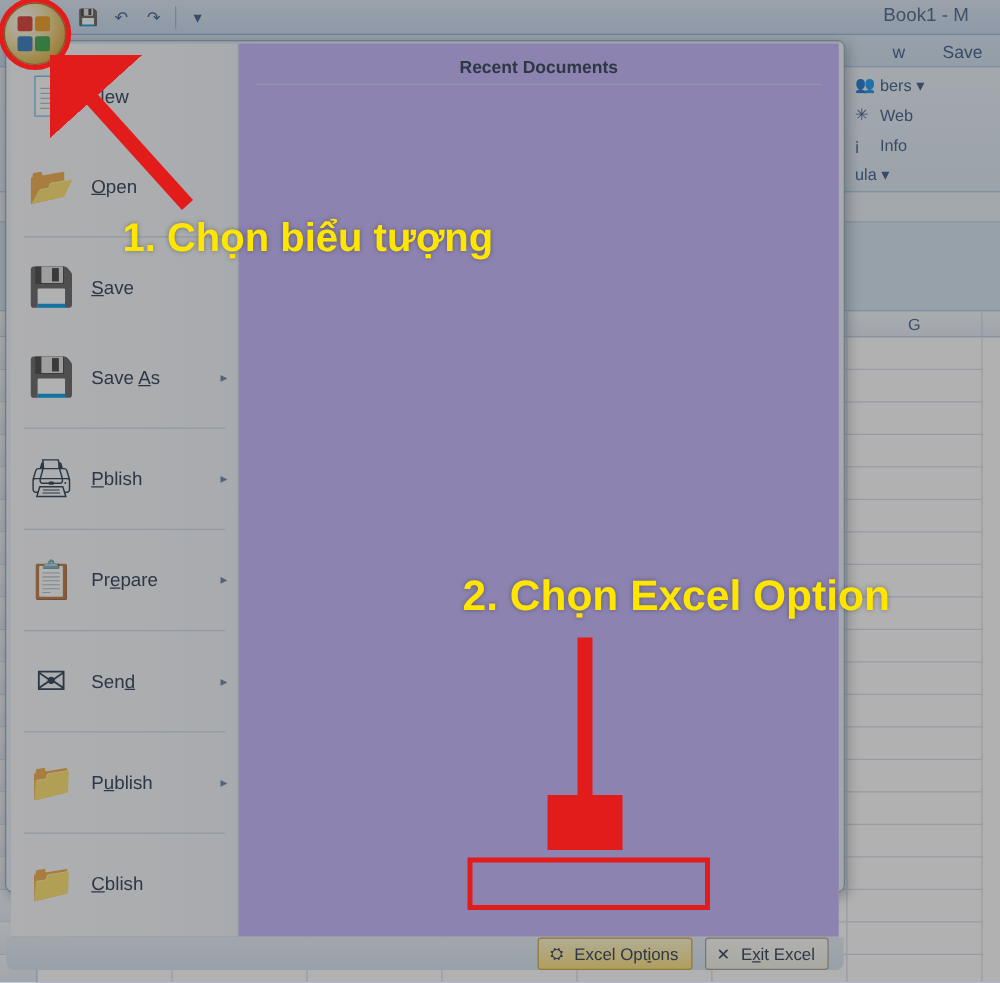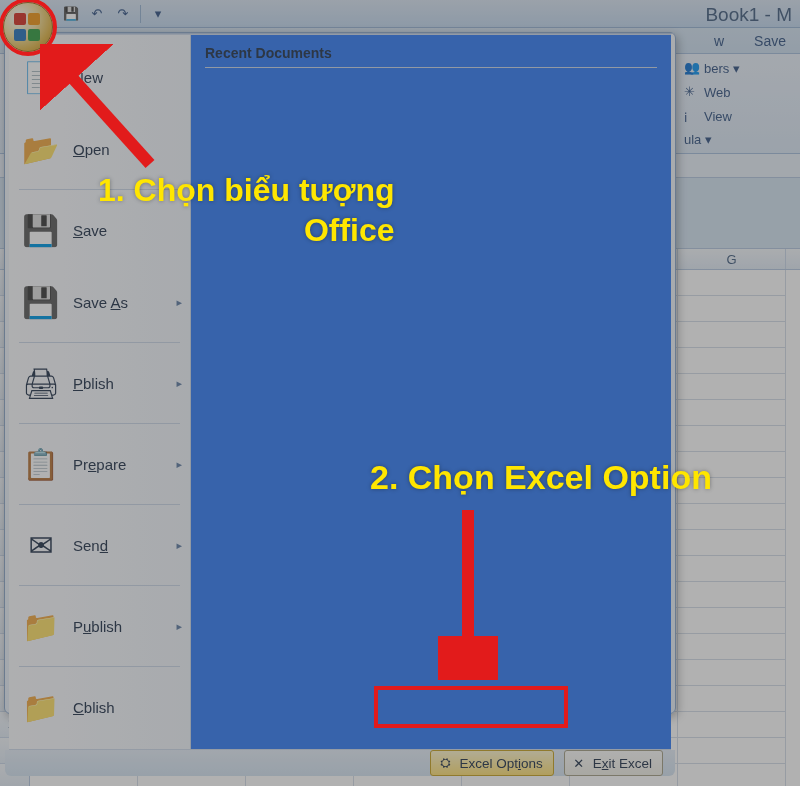--- a/index.html
+++ b/index.html
@@ -17,21 +17,21 @@
   
   .titlebar {
     position: absolute; top: 0; left: 0; right: 0; height: 28px;
     background: linear-gradient(#dbe7f4,#c5d9ef);
     border-bottom: 1px solid #9bb6d6;
     display: flex; align-items: center;
   }
   .qat { display: flex; align-items: center; gap: 8px; margin-left: 62px; }
   .qat .ico { width: 18px; height: 18px; display: inline-flex; align-items: center; justify-content: center; font-size: 13px; color: #3a5a8a; }
   .qat .sep { width: 1px; height: 18px; background: #9bb6d6; }
-  .title-text { position: absolute; right: 8px; top: 4px; font-size: 19px; color: #4b6585; }
+  .title-text { position: absolute; right: 25px; top: 4px; font-size: 15px; color: #4b6585; }
 
   
   .office-btn {
     position: absolute; top: 2px; left: 3px; width: 50px; height: 50px;
     border-radius: 50%;
     background: radial-gradient(circle at 30% 30%, #fff, #f5e2a4 40%, #e3b94f 70%, #b8862a);
     border: 1px solid #a0751b;
     display: flex; align-items: center; justify-content: center;
     z-index: 50;
   }
@@ -119,21 +119,21 @@
     display: flex; align-items: center; gap: 12px;
     padding: 16px 10px 16px 12px; position: relative;
     font-size: 15px; color: #2b3b52;
   }
   .menu-item .micn { width: 40px; height: 40px; display:flex; align-items:center; justify-content:center; font-size:30px; }
   .menu-item .lbl u { text-decoration: underline; }
   .menu-item .arrow { position:absolute; right:8px; top:50%; transform:translateY(-50%); font-size:11px; color:#6682a6; }
   .menu-sep { height:1px; background:#cdd9e8; margin: 4px 10px; }
 
   .menu-right {
-    flex: 1; padding: 10px 14px; background:#3b82f6;
+    flex: 1; padding: 10px 14px; background:#c4b5fd;text-align:center;
   }
   .menu-right .hdr { font-weight: bold; font-size: 14px; color:#2b3b52; padding-bottom:6px; border-bottom:1px solid #cdd9e8;}
 
   .office-menu-bottom {
     height: 42px; display:flex; align-items:center; justify-content:flex-end;
     gap: 10px; padding: 0 12px;
     background: linear-gradient(#e7eff8,#d6e5f3);
     border-radius: 0 0 6px 6px;
   }
   .bottom-btn {
@@ -189,21 +189,21 @@
     <div class="row">
       <span class="ric">👥</span>
       <span>bers ▾</span>
     </div>
     <div class="row">
       <span class="ric">✳</span>
       <span>Web</span>
     </div>
     <div class="row">
       <span class="ric">ℹ</span>
-      <span>View</span>
+      <span>Info</span>
     </div>
     <div class="row">
       <span>ula ▾</span>
     </div>
     <div class="row">
       <span class="ric">▦</span>
       <span>Syst</span>
     </div>
   </div>
 </div>
@@ -490,21 +490,20 @@
       <span class="bicn">✕</span>
       <span><span>E</span><u>x</u><span>it Excel</span></span>
     </div>
   </div>
 </div>
 
 <div class="dim-overlay"></div>
 
 <div class="annot a1">
   <div>1. Chọn biểu tượng</div>
-  <div>Office</div>
 </div>
 <div class="annot a2">2. Chọn Excel Option</div>
 
 <div class="red-box opts"></div>
 
 <svg class="arrow-svg" style="top:44px; left:40px;" width="130" height="130">
   <defs>
     <marker id="ah1" markerWidth="12" markerHeight="12" refX="2" refY="6" orient="auto">
       <path d="M0,0 L12,6 L0,12 Z" fill="#e21b1b"></path>
     </marker>

